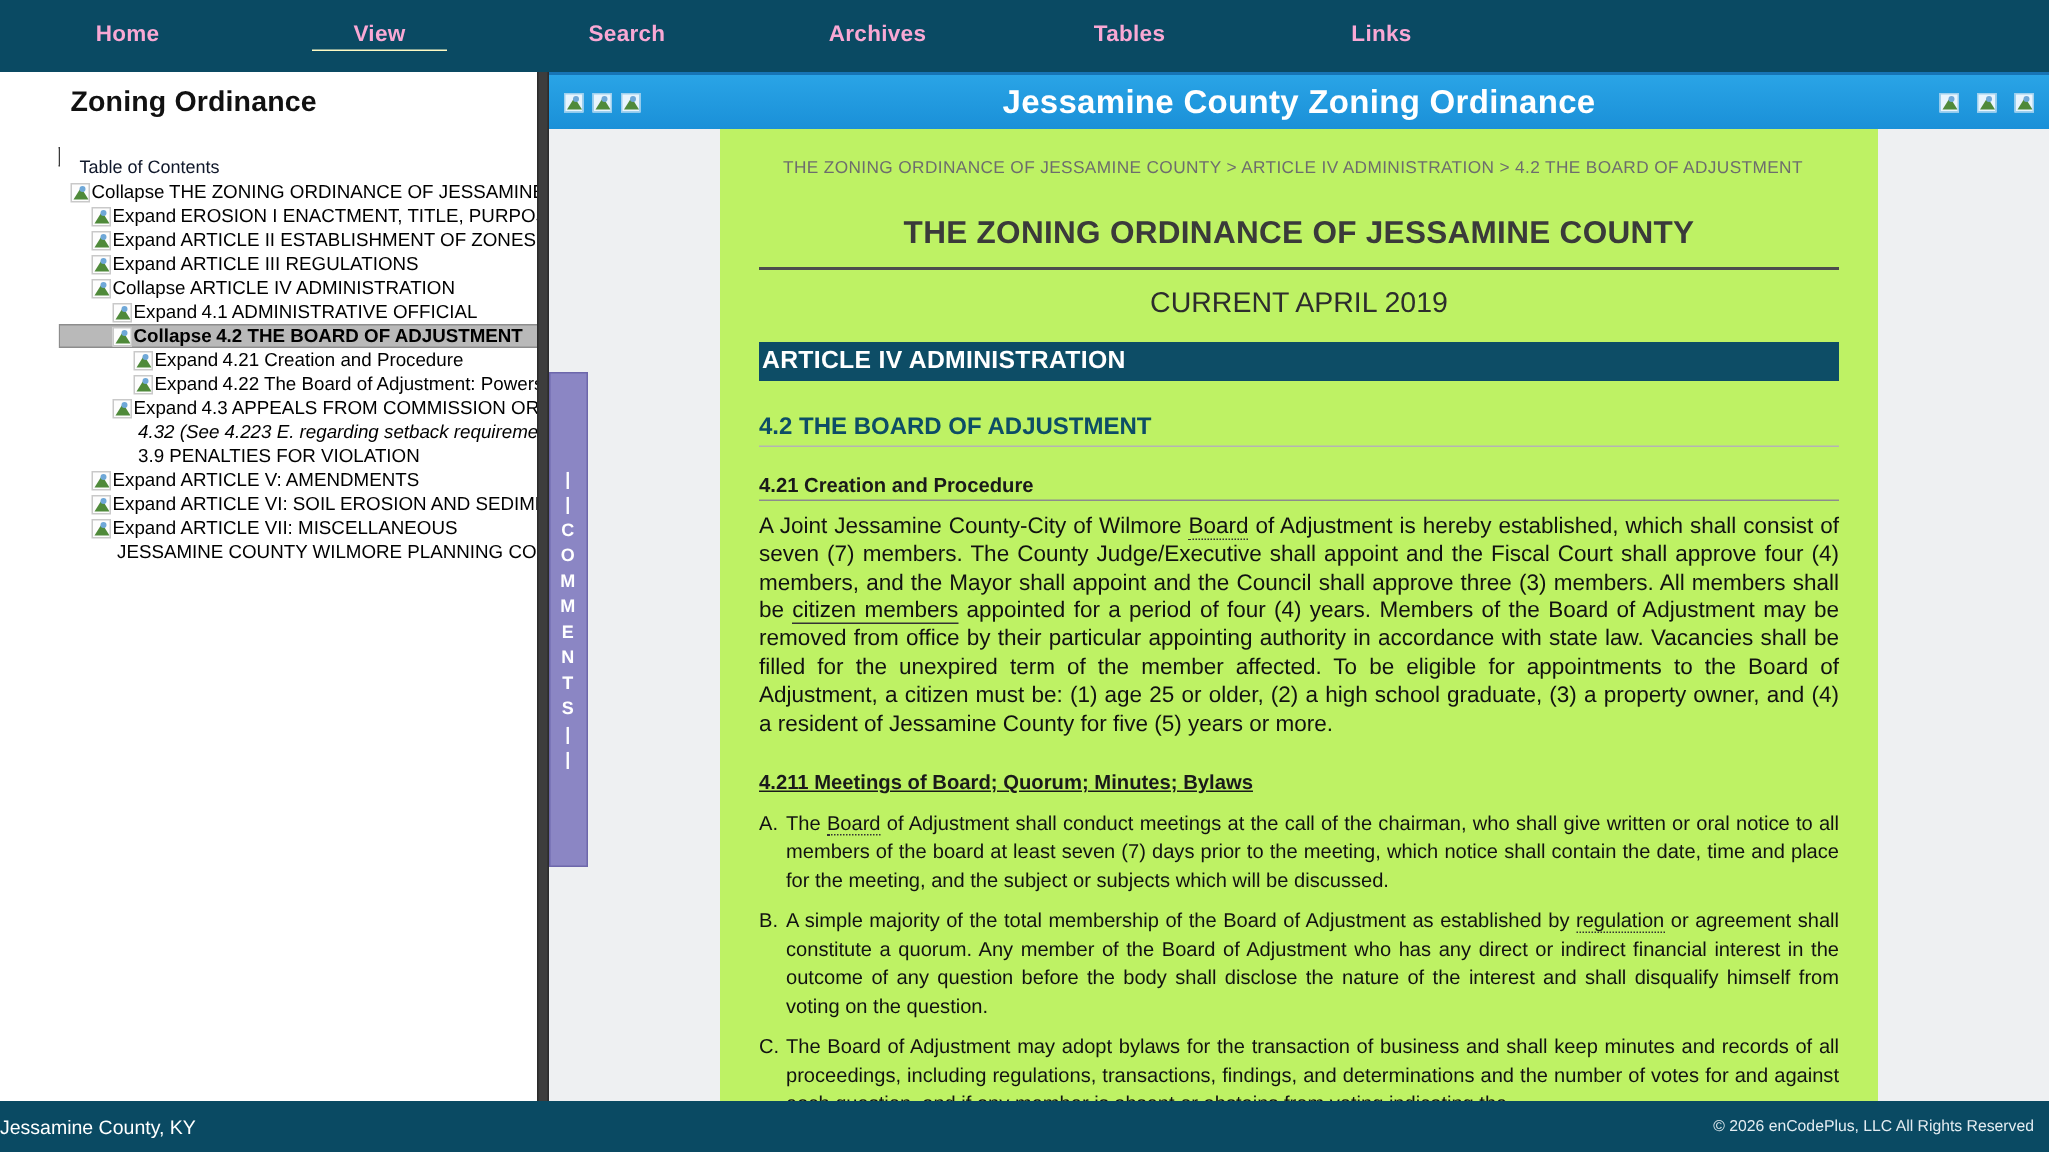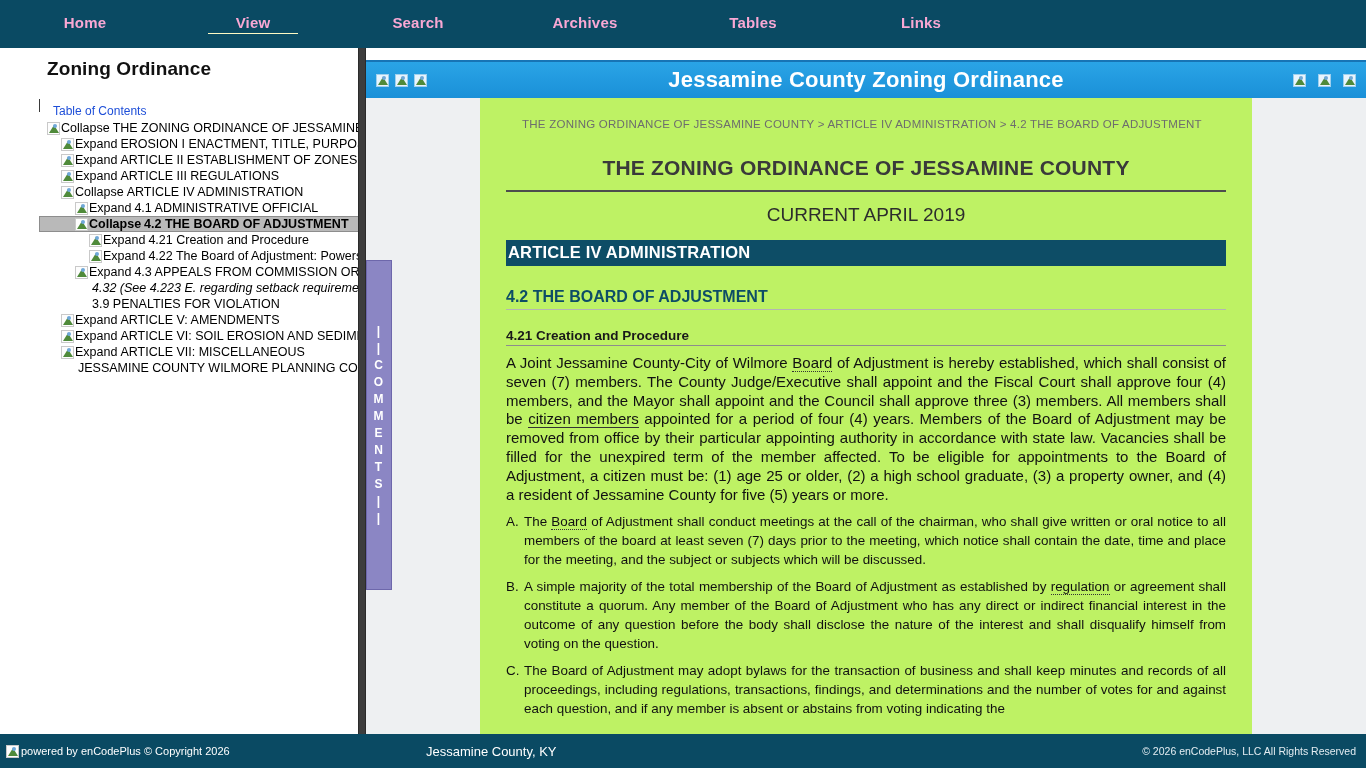--- a/index.html
+++ b/index.html
@@ -55,21 +55,21 @@
     letter-spacing: .1px;
   }
   .toc-corner-box {
     position: absolute; top: 10px; right: 12px;
     width: 14px; height: 16px;
     border: 1px solid #3a3a3a;
     background: #ffffff;
   }
   .toc-sub {
     font-size: 12px;
-    color: #1d4ed8;
+    color: #0f172a;
     padding-left: 14px;
     margin-bottom: 2px;
   }
   .tree { font-size: 12.5px; color: #000000; }
   .tnode {
     display: flex;
     align-items: center;
     height: 16px;
     white-space: nowrap;
     cursor: pointer;
@@ -119,21 +119,21 @@
     position: absolute; top: 0; left: 358px;
     width: 8px; height: 686px;
     background: #3d3d3d;
     border-left: 1px solid #2b2b2b;
     border-right: 1px solid #2b2b2b;
     cursor: col-resize;
   }
 
   
   .content-area {
-    position: absolute; top: 12px; left: 366px;
+    position: absolute; top: 0; left: 366px;
     width: 1000px; height: 686px;
     background: #eef0f2;
   }
   .title-bar {
     position: relative;
     height: 38px;
     background: #1f9ae0;
     background: linear-gradient(#2aa4e6, #1a90d8);
     display: flex;
     align-items: center;
@@ -428,20 +428,21 @@
         <div class="article-banner">ARTICLE IV ADMINISTRATION</div>
 
         <div class="sec-h2">4.2 THE BOARD OF ADJUSTMENT</div>
 
         <div class="sec-h3">4.21 Creation and Procedure</div>
 
         <div class="para">
           <span>A Joint Jessamine County-City of Wilmore </span><span class="term">Board</span><span> of Adjustment is hereby established, which shall consist of seven (7) members. The County Judge/Executive shall appoint and the Fiscal Court shall approve four (4) members, and the Mayor shall appoint and the Council shall approve three (3) members. All members shall be </span><span class="term2">citizen members</span><span> appointed for a period of four (4) years. Members of the Board of Adjustment may be removed from office by their particular appointing authority in accordance with state law. Vacancies shall be filled for the unexpired term of the member affected. To be eligible for appointments to the Board of Adjustment, a citizen must be: (1) age 25 or older, (2) a high school graduate, (3) a property owner, and (4) a resident of Jessamine County for five (5) years or more.</span>
         </div>
 
+        <div class="sec-h3 plain">4.211 Meetings of Board; Quorum; Minutes; Bylaws</div>
 
         <div class="olist" id="olist">
             <div class="oitem">
               <span class="mark">A.</span>
               <span class="body"><span>The </span><span class="term">Board</span><span> of Adjustment shall conduct meetings at the call of the chairman, who shall give written or oral notice to all members of the board at least seven (7) days prior to the meeting, which notice shall contain the date, time and place for the meeting, and the subject or subjects which will be discussed.</span></span>
             </div>
             <div class="oitem">
               <span class="mark">B.</span>
               <span class="body"><span>A simple majority of the total membership of the Board of Adjustment as established by </span><span class="term">regulation</span><span> or agreement shall constitute a quorum. Any member of the Board of Adjustment who has any direct or indirect financial interest in the outcome of any question before the body shall disclose the nature of the interest and shall disqualify himself from voting on the question.</span></span>
             </div>
@@ -450,19 +451,15 @@
               <span class="body"><span>The Board of Adjustment may adopt bylaws for the transaction of business and shall keep minutes and records of all proceedings, including regulations, transactions, findings, and determinations and the number of votes for and against each question, and if any member is absent or abstains from voting indicating the</span></span>
             </div>
           </div>
 
       </div>
     </div>
   </div>
 </div>
 
 <div class="footer">
-  <div class="left">
-    <span class="brokenimg small"></span>
-    <span>powered by enCodePlus © Copyright 2026</span>
-  </div>
   <div class="center">Jessamine County, KY</div>
   <div class="right">© 2026 enCodePlus, LLC All Rights Reserved</div>
 </div>
 
 </body></html>

